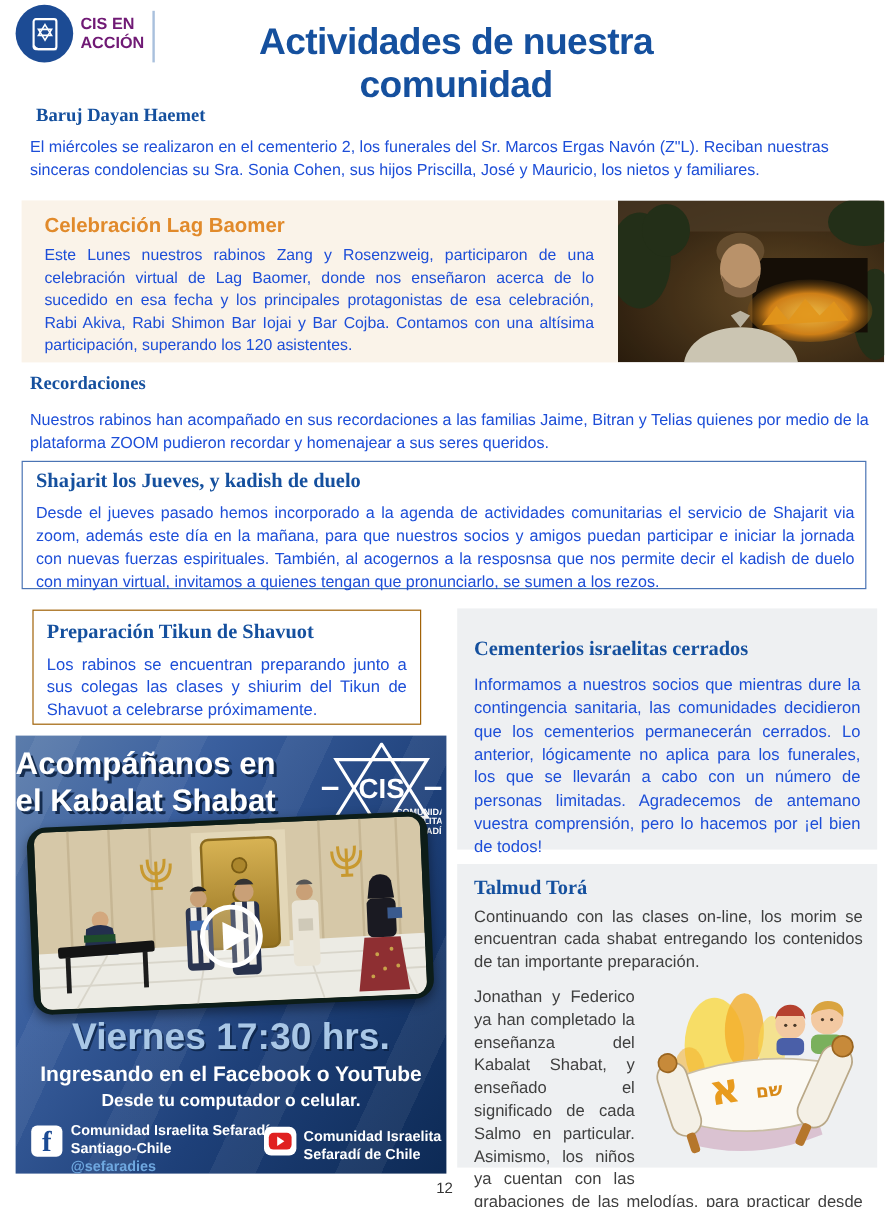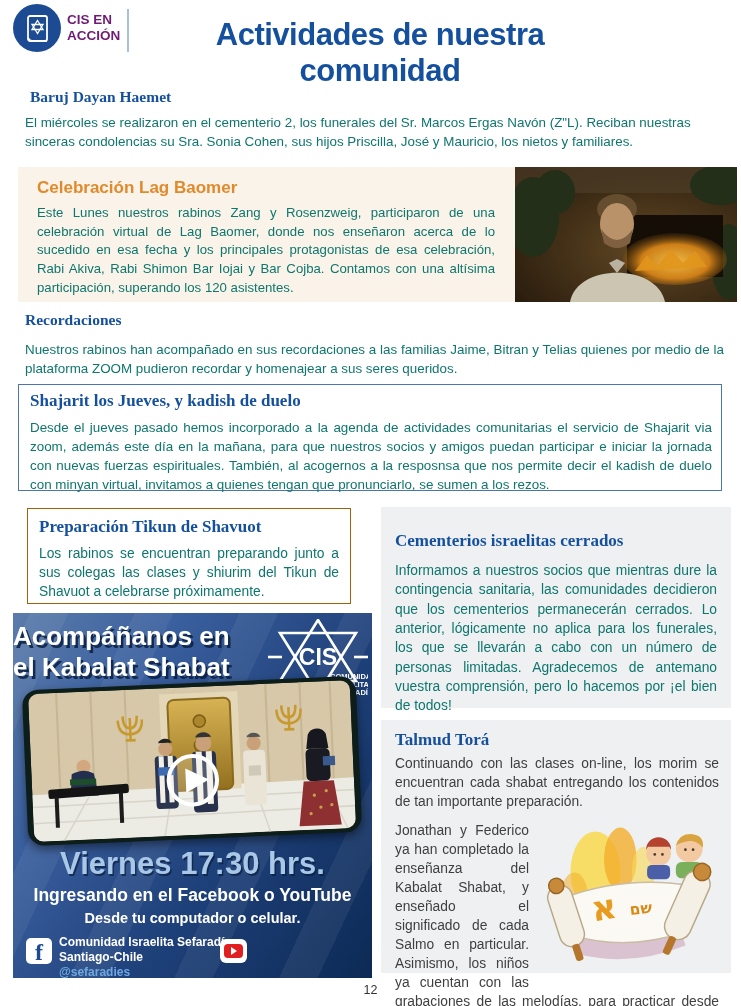--- a/index.html
+++ b/index.html
@@ -11,21 +11,21 @@
   
   .logo-circle{left:13px;top:4px;width:48px;height:48px;border-radius:50%;background:#1c4b94;
     display:flex;align-items:center;justify-content:center;}
   .logo-label{left:67px;top:12px;font-size:13.5px;font-weight:bold;color:#701a75;line-height:1.2;}
   .header-divider{left:127px;top:9px;width:2px;height:43px;background:#a9c0dd;}
   .page-title{left:140px;top:17px;width:480px;text-align:center;font-size:31px;font-weight:bold;
     color:#15509e;letter-spacing:-0.5px;}
   
   .h-blue{color:#15509e;font-weight:bold;font-family:Liberation Serif, serif;}
   .h-orange{color:#e18a2b;font-weight:bold;}
-  .body-txt{font-size:13.4px;line-height:1.42;color:#0f766e;}
+  .body-txt{font-size:13.4px;line-height:1.42;color:#1d4ed8;}
   .just{text-align:justify;}
   
   .baruj-title{left:30px;top:88px;font-size:15.5px;}
   .baruj-body{left:25px;top:113px;width:700px;}
   .lag-box{left:18px;top:167px;width:497px;height:135px;background:#faf3e9;}
   .lag-title{left:19px;top:11px;font-size:17px;}
   .lag-body{left:19px;top:37px;width:458px;font-size:13.2px;}
   .lag-photo{left:515px;top:167px;width:222px;height:135px;overflow:hidden;}
   .rec-title{left:25px;top:311px;font-size:15.5px;}
   .rec-body{left:25px;top:340px;width:699px;}
@@ -323,16 +323,20 @@
     <div class="abs fb-text">
       <div>Comunidad Israelita Sefaradí,</div>
       <div>Santiago-Chile</div>
       <div class="fb-handle">@sefaradies</div>
     </div>
     <div class="abs social-yt-icon">
         <span class="yt-inner">
           <i></i>
         </span>
       </div>
+    <div class="abs yt-text">
+      <div>Comunidad Israelita</div>
+      <div>Sefaradí de Chile</div>
+    </div>
   </div>
 
   <div class="abs pagenum">12</div>
 </div>
 
 </body></html>

